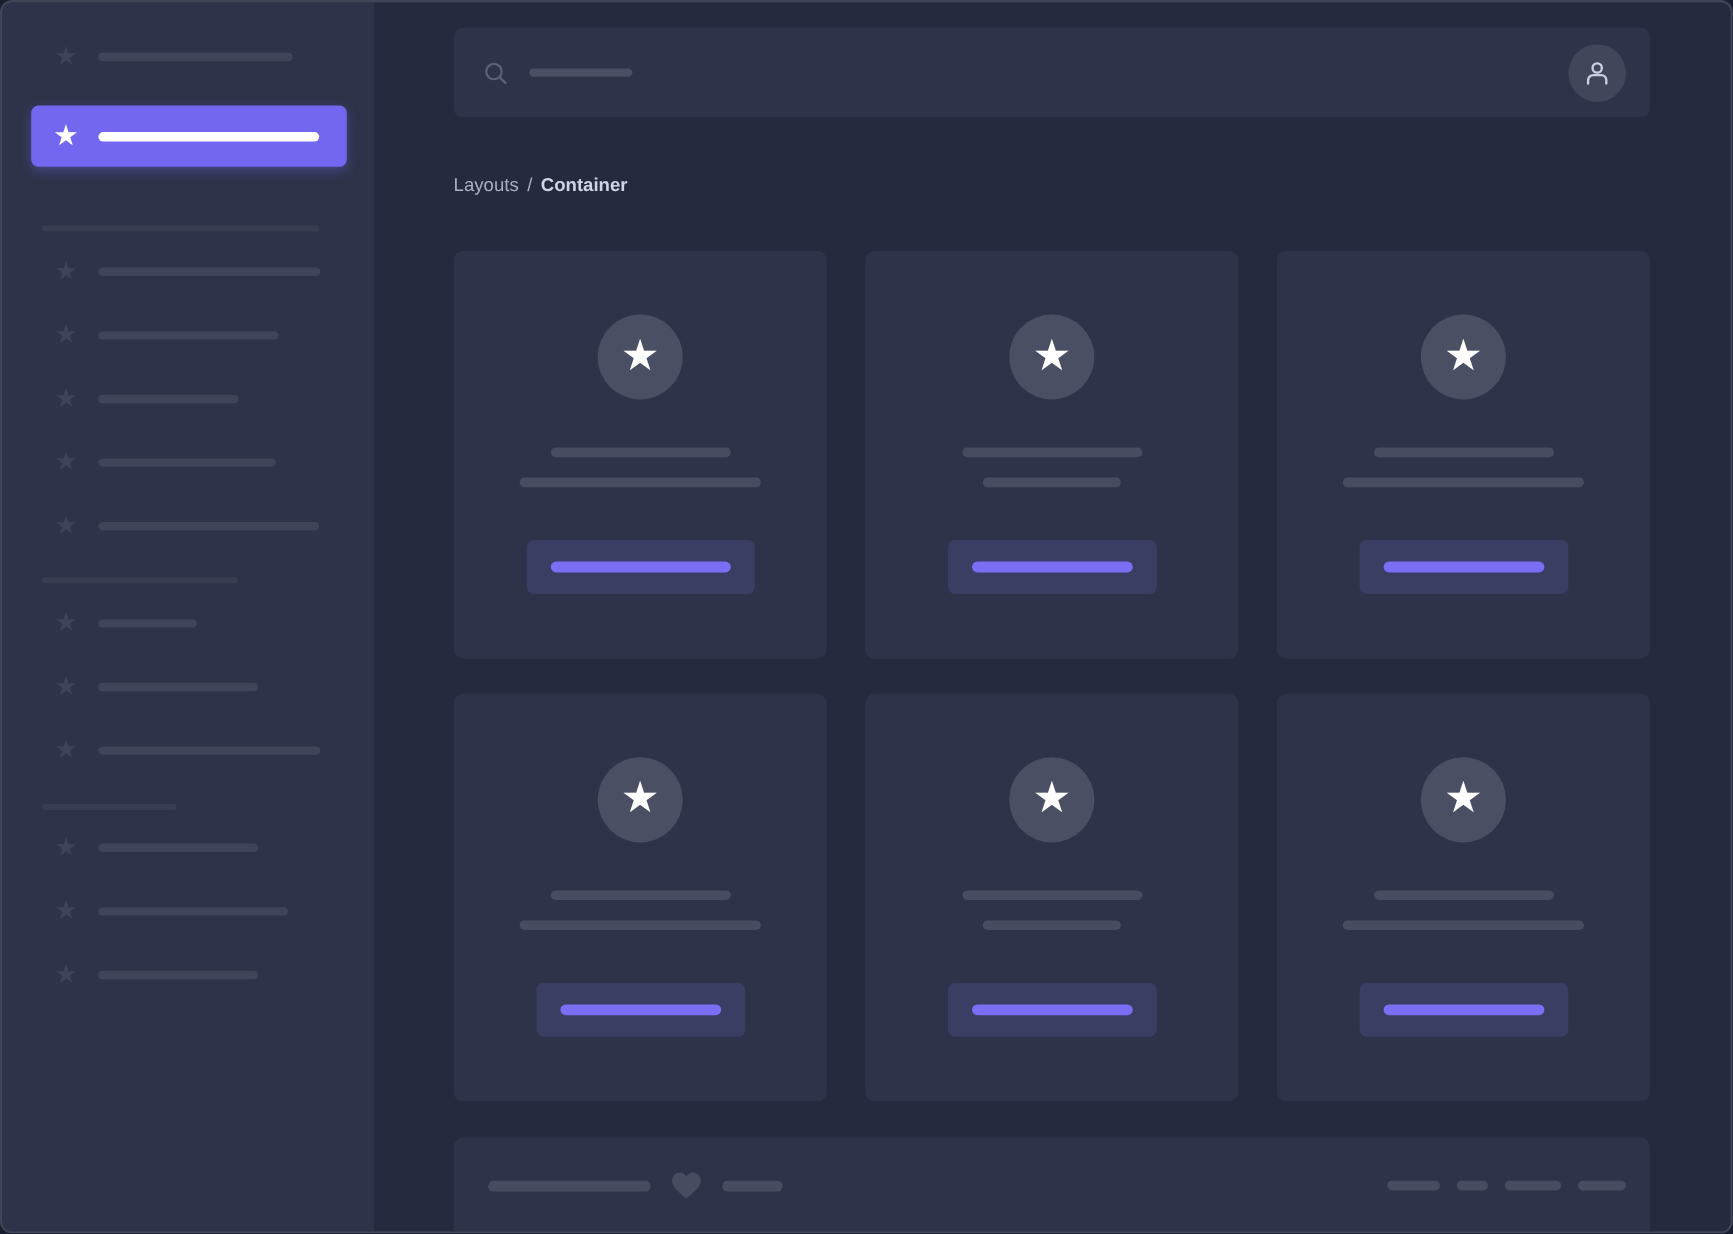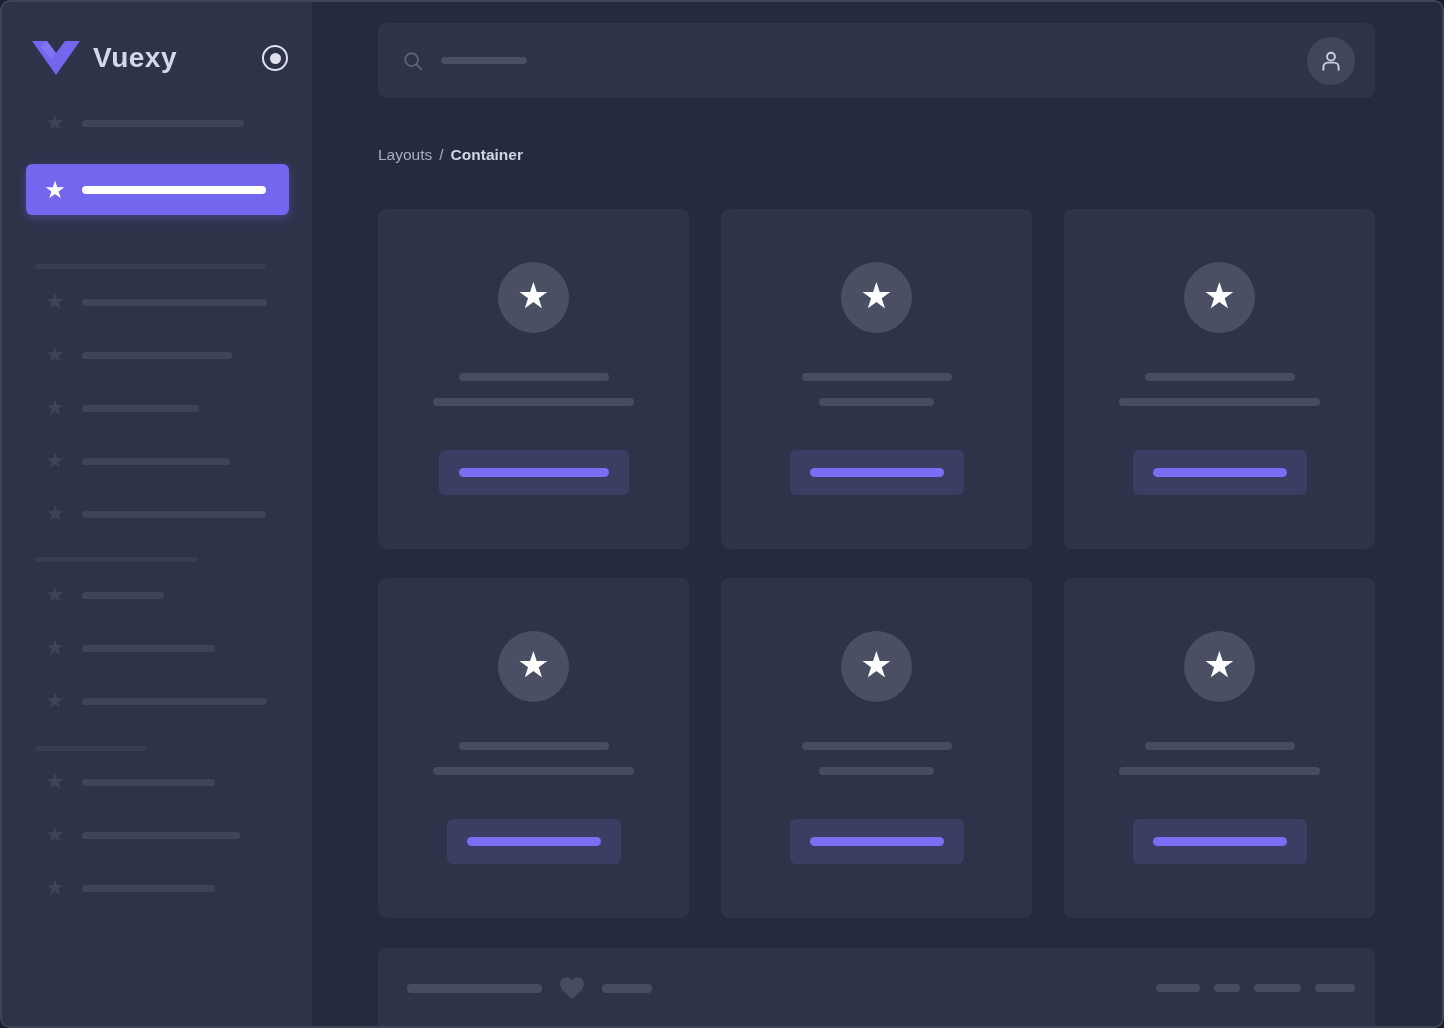--- a/index.html
+++ b/index.html
@@ -132,30 +132,20 @@
   .footer-right .f-bar { height: 8px; margin-left: 14px; }
   .f-bar-r1 { width: 44px; } .f-bar-r2 { width: 26px; }
   .f-bar-r3 { width: 47px; } .f-bar-r4 { width: 40px; }
 </style>
 </head>
 <body>
 
 <div class="viewport">
 
   <aside class="sidebar">
-    <div class="sidebar-header">
-      <svg class="logo-mark" viewBox="0 0 48 34">
-        <polygon points="0,0 15,0 24,12 33,0 48,0 24,34" fill="#7367f0"></polygon>
-        <polygon points="15,0 24,12 19,18 9,6" fill="#8d82f5" opacity="0.55"></polygon>
-      </svg>
-      <div class="brand-title">Vuexy</div>
-      <div class="pin-icon">
-        <div class="dot"></div>
-      </div>
-    </div>
 
     <nav>
 
       <div class="nav-item">
         <span class="nav-star">★</span>
         <span class="nav-bar" style="width:162px"></span>
       </div>
 
       <div class="nav-item-active">
         <span class="nav-star">★</span>

